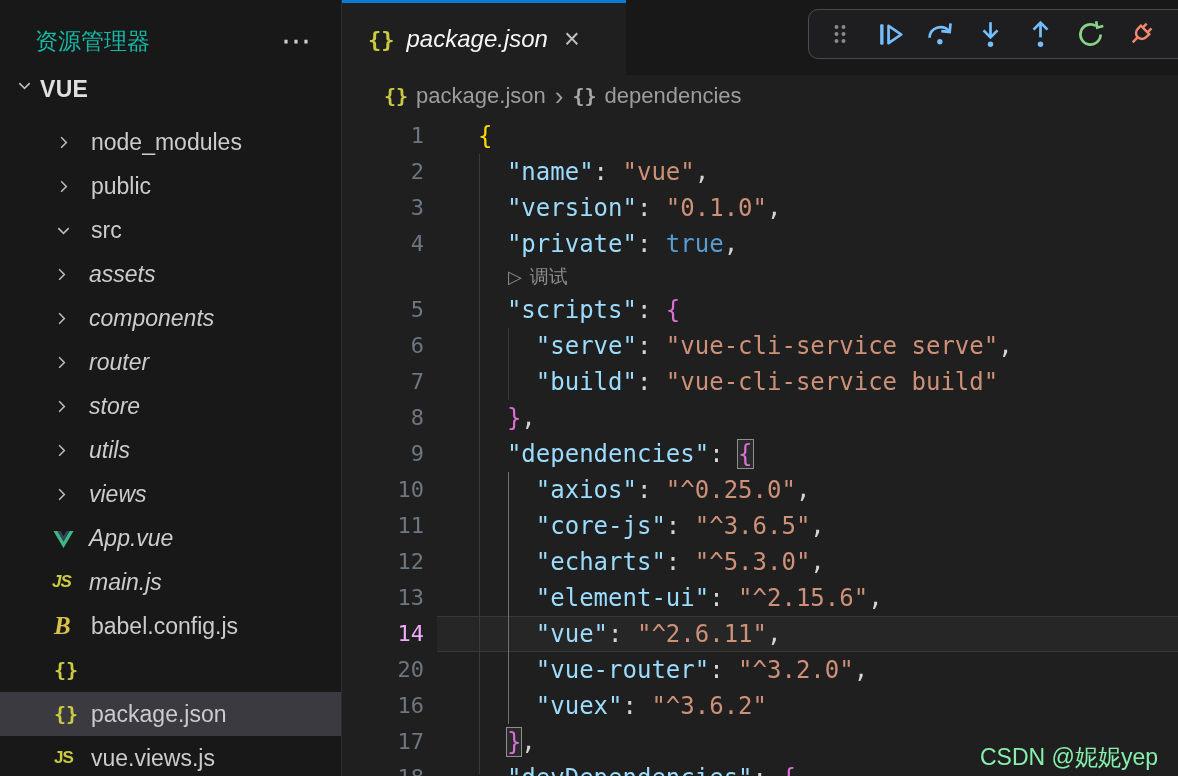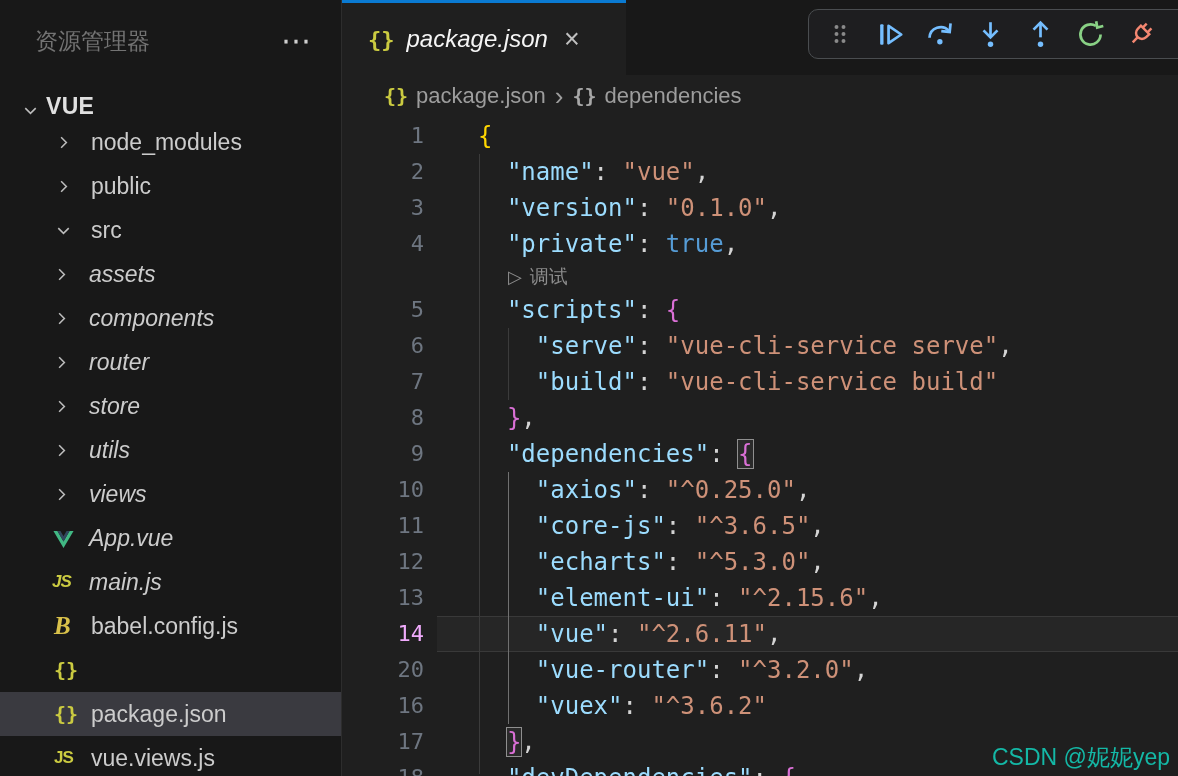--- a/index.html
+++ b/index.html
@@ -5,24 +5,24 @@
   * { margin:0; padding:0; box-sizing:border-box; }
   html,body { width:1178px; height:776px; overflow:hidden; background:#1f1f1f;
               font-family:"Liberation Sans", sans-serif; }
   #root { position:relative; width:1178px; height:776px; display:flex; }
 
   
   .sidebar { width:342px; height:776px; background:#181818; flex:0 0 342px;
              border-right:1px solid #2d2d2d; position:relative; }
   .sb-title-row { height:76px; display:flex; align-items:center;
                   padding:6px 28px 0 35px; }
-  .sb-title { color:#737373; font-size:23px; flex:1; white-space:nowrap; }
+  .sb-title { color:#14b8a6; font-size:23px; flex:1; white-space:nowrap; }
   .sb-more { color:#cfcfcf; font-size:30px; letter-spacing:2px; cursor:pointer;
              line-height:20px; }
-  .sb-root-row { height:44px; display:flex; align-items:flex-end; padding-left:16px;
+  .sb-root-row { height:44px; display:flex; align-items:flex-start; padding-left:10px;
                  cursor:pointer; }
   .sb-root-row .twisty { width:28px; display:flex; justify-content:center; }
   .sb-root-label { color:#e0e0e0; font-size:23px; font-weight:bold; margin-left:2px;
                    letter-spacing:0.3px; }
   .tree-row { height:44px; display:flex; align-items:center; cursor:pointer;
               color:#cccccc; font-size:23px; white-space:nowrap; }
   .tree-row.selected { background:#3a3a40; }
   .tree-row .tree-icon { width:32px; height:44px; display:flex; align-items:center;
                          justify-content:flex-start; flex:0 0 32px; }
   .tree-row .tree-label { margin-left:5px; }
@@ -81,21 +81,21 @@
                   font-family:"Liberation Sans", sans-serif; font-size:19px;
                   color:#8c8c8c; display:flex; align-items:center; gap:8px; }
   .codelens-row .play { font-size:18px; }
   .codelens-label { cursor:pointer; }
   .guide { position:absolute; width:1px; background:#3b3b3b; z-index:1; }
   .guide.active { background:#707070; }
   #guide-outer   { left:137px; top:38px;  height:620px; }
   #guide-scripts { left:166px; top:212px; height:72px; }
   #guide-deps    { left:166px; top:356px; height:252px; }
 
-  .watermark { position:absolute; right:8px; bottom:3px; color:#14b8a6;
+  .watermark { position:absolute; right:20px; bottom:3px; color:#86efac;
                font-size:23px; z-index:9;margin-top:44px; }
   svg { display:block; }
 </style>
 </head>
 <body>
 
 <div id="root">
 
   <aside class="sidebar">
     <div class="sb-title-row">

